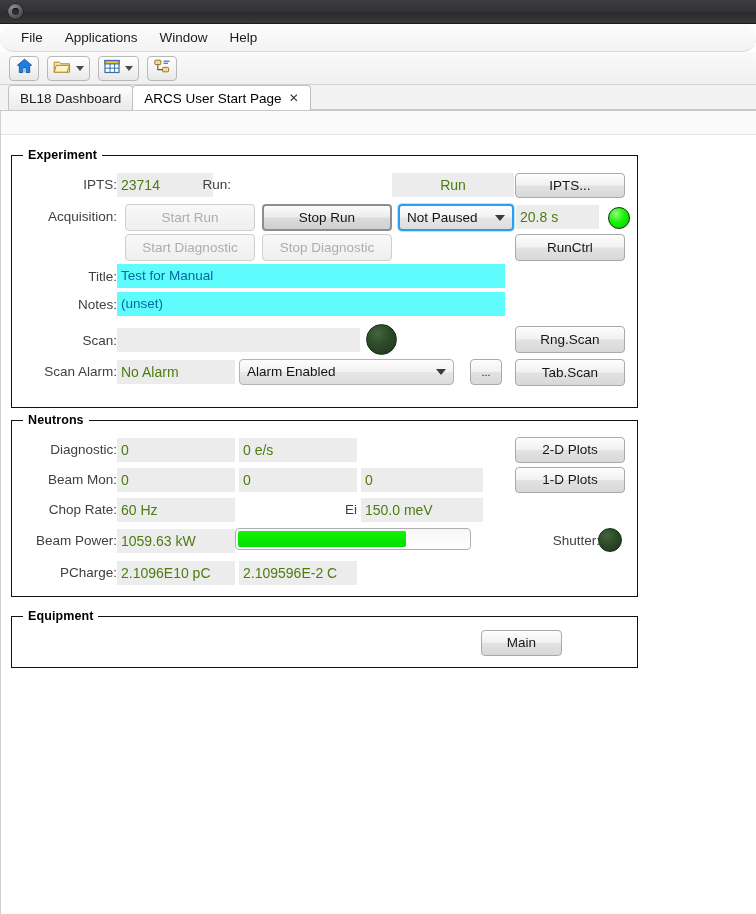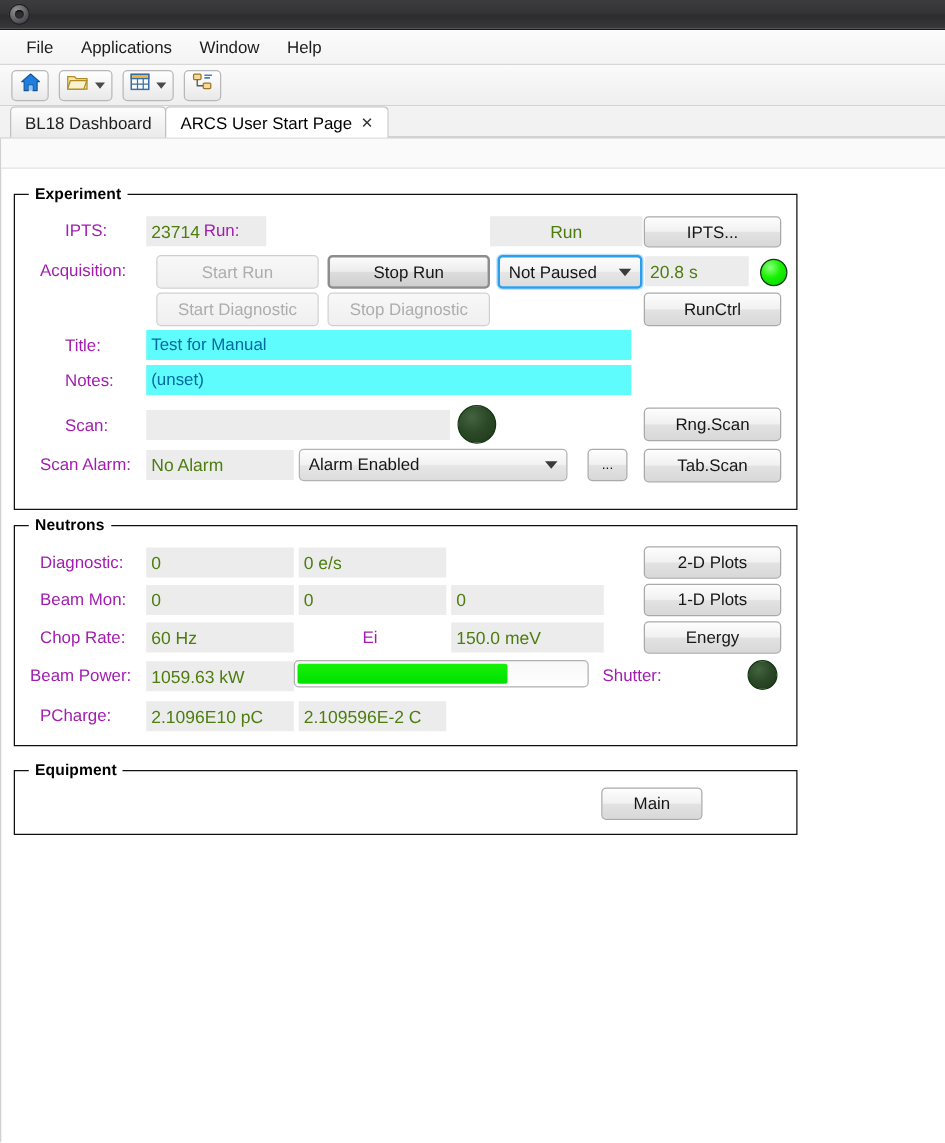--- a/index.html
+++ b/index.html
@@ -40,20 +40,21 @@
     box-shadow: inset 0 1px 1px rgba(0,0,0,.8);
   }
 
   
   .menubar {
     height: 28px;
     background: linear-gradient(to bottom,#fcfcfc 0%, #f3f3f3 100%);
     border-bottom: 1px solid #d7d7d7;
     display: flex; align-items: center;
     padding-left: 10px;
+    border-radius: 14px;
   }
   .menu-item {
     font-size: 13.5px; color: #1c1c1c;
     padding: 3px 11px;
     cursor: default;
     line-height: 1;
   }
 
   
   .toolbar {
@@ -135,22 +136,22 @@
     font-size: 12.5px;
     font-weight: bold;
     color: #000;
     letter-spacing: .1px;
     white-space: nowrap;
   }
 
   
   .lbl {
     position: absolute;
-    font-size: 13.5px; color: #a21caf;
-    text-align: left;
+    font-size: 13.5px; color: #404040;
+    text-align: right;
     line-height: 20px;
     white-space: nowrap;
   }
   .ro {            
     position: absolute;
     background: #ececec;
     font-size: 14px;
     color: #4d7c0f;
     display: flex; align-items: center;
     padding-left: 4px;
@@ -379,21 +380,20 @@
       <div class="ro" style="left:227px; top:47px; width:118px; height:24px;">0</div>
       <div class="ro" style="left:349px; top:47px; width:122px; height:24px;">0</div>
 
       <div class="btn" style="left:503px; top:46px; width:110px; height:26px;">1-D Plots</div>
 
       <div class="lbl" style="left:20px; top:79px; width:85px;">Chop Rate:</div>
       <div class="ro" style="left:105px; top:77px; width:118px; height:24px;">60 Hz</div>
       <div class="lbl" style="left:278px; top:79px; width:67px;">Ei</div>
       <div class="ro" style="left:349px; top:77px; width:122px; height:24px;">150.0 meV</div>
 
-      <div class="btn" style="left:503px; top:76px; width:110px; height:26px;">Energy</div>
 
       <div class="lbl" style="left:12px; top:110px; width:93px;">Beam Power:</div>
       <div class="ro" style="left:105px; top:108px; width:118px; height:24px;">1059.63 kW</div>
       <div class="pbar" style="left:223px; top:107px; width:236px; height:22px;">
         <div class="fill" id="pfill" style="width: 73%;"></div>
       </div>
       <div class="lbl" style="left:470px; top:110px; width:118px;">Shutter:</div>
       <div class="led off" style="left:586px; top:107px; width:24px; height:24px;"></div>
 
       <div class="lbl" style="left:20px; top:142px; width:85px;">PCharge:</div>

